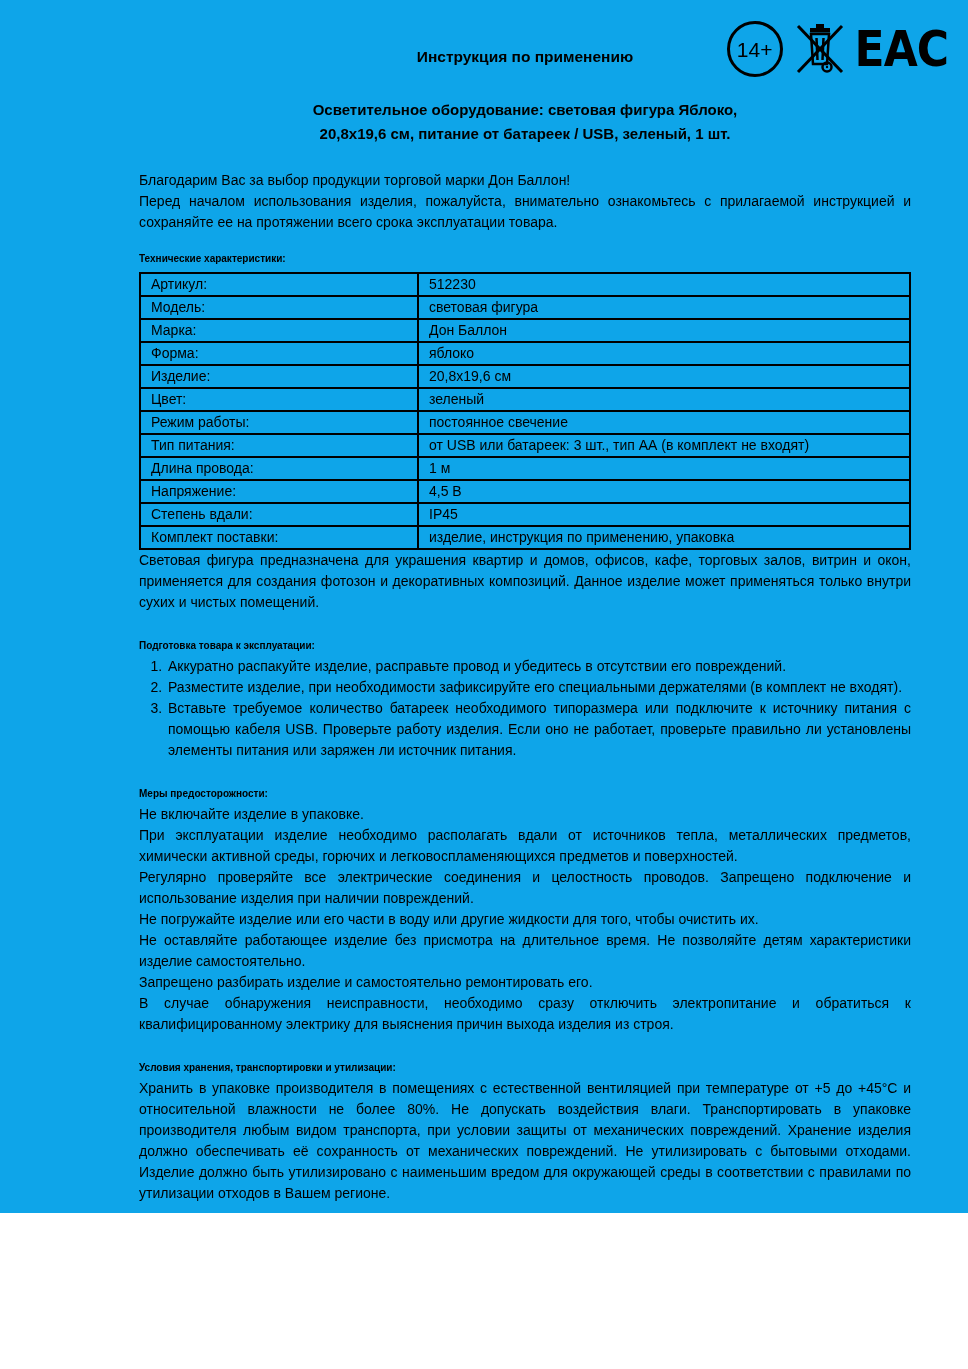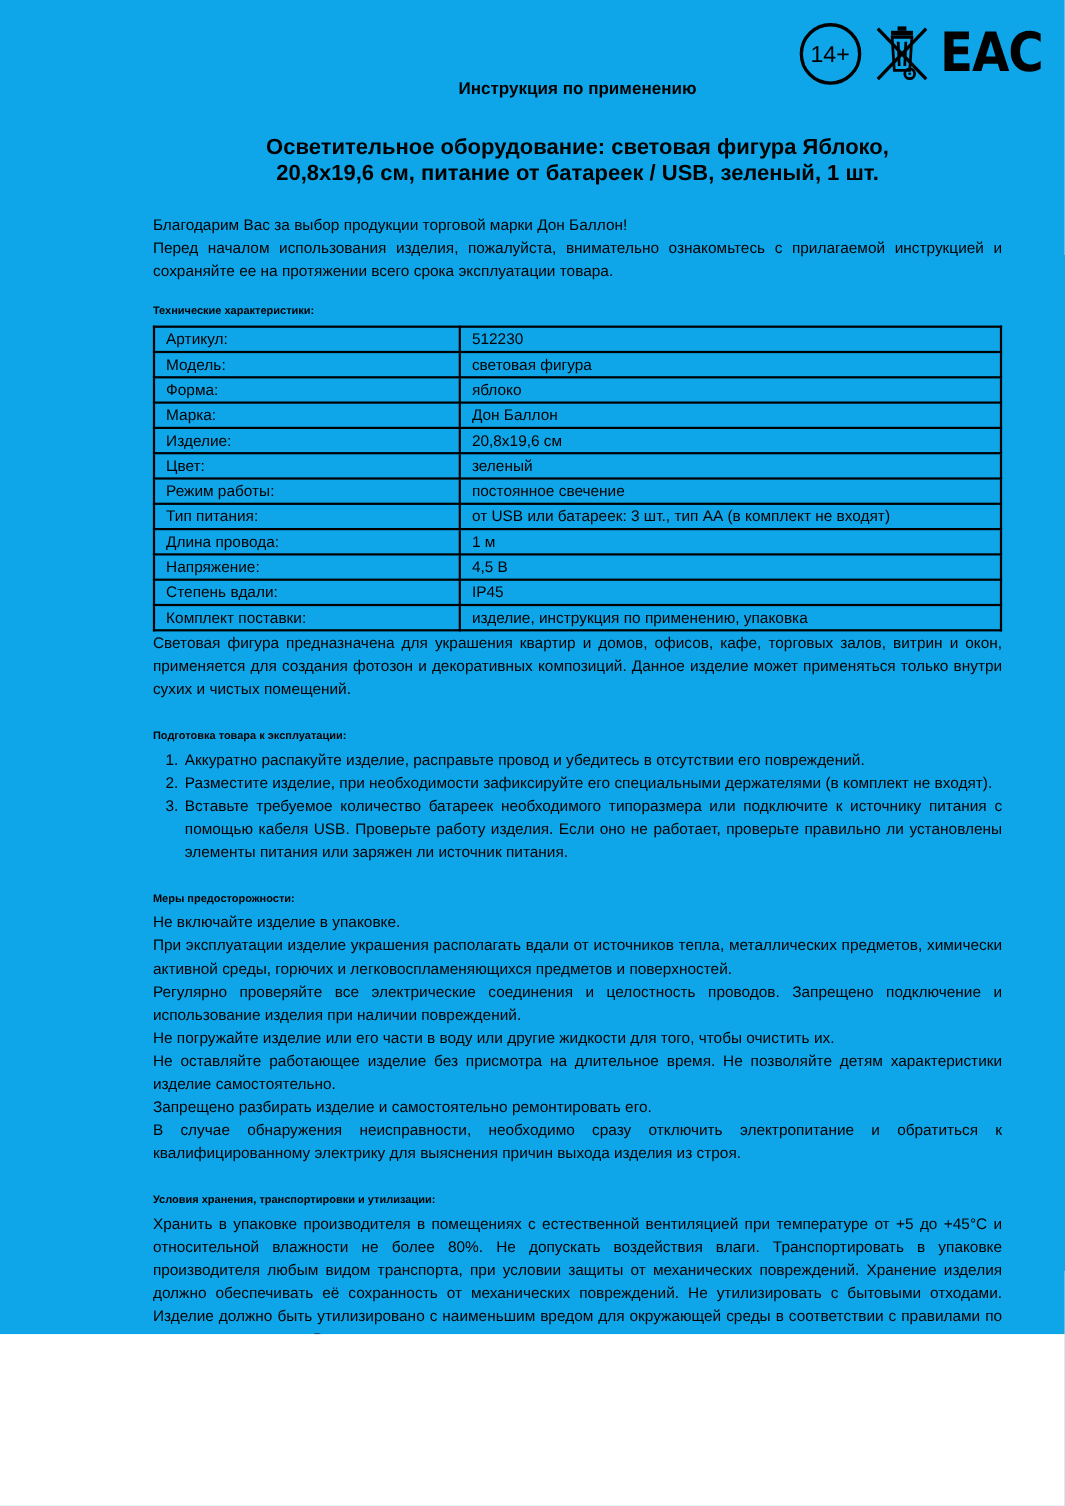--- a/index.html
+++ b/index.html
@@ -48,30 +48,30 @@
     font-family: "DejaVu Sans", sans-serif;
     font-weight: bold;
     font-size: 44px;
     letter-spacing: -1px;
     transform: scaleY(1.12);
     line-height: 1;
   }
 
   .doc-title {
     margin: 0;
-    padding-top: 72px;
+    padding-top: 48px;
     text-align: center;
     font-size: 15.5px;
     font-weight: bold;
     line-height: 18px;
   }
   .product-title {
     margin: 32px 0 0 0;
     text-align: center;
-    font-size: 20px;
+    font-size: 15px;
     font-weight: bold;
     line-height: 24px;
   }
   p.body-par { margin: 0; text-align: justify; }
   .mt { margin-top: 21px; }
   .mt-s { margin-top: 14px; }
   .mt-l { margin-top: 22px; }
 
   .section-heading {
     margin: 22px 0 0 0;
@@ -155,26 +155,26 @@
       <tbody>
         <tr>
           <td class="label-col">Артикул:</td>
           <td>512230</td>
         </tr>
         <tr>
           <td class="label-col">Модель:</td>
           <td>световая фигура</td>
         </tr>
         <tr>
+          <td class="label-col">Марка:</td>
+          <td>Дон Баллон</td>
+        </tr>
+        <tr>
           <td class="label-col">Форма:</td>
           <td>яблоко</td>
-        </tr>
-        <tr>
-          <td class="label-col">Марка:</td>
-          <td>Дон Баллон</td>
         </tr>
         <tr>
           <td class="label-col">Изделие:</td>
           <td>20,8х19,6 см</td>
         </tr>
         <tr>
           <td class="label-col">Цвет:</td>
           <td>зеленый</td>
         </tr>
         <tr>
@@ -208,21 +208,21 @@
 
     <h3 class="section-heading">Подготовка товара к эксплуатации:</h3>
     <ol class="prep-list">
       <li>Аккуратно распакуйте изделие, расправьте провод и убедитесь в отсутствии его повреждений.</li>
       <li>Разместите изделие, при необходимости зафиксируйте его специальными держателями (в комплект не входят).</li>
       <li>Вставьте требуемое количество батареек необходимого типоразмера или подключите к источнику питания с помощью кабеля USB. Проверьте работу изделия. Если оно не работает, проверьте правильно ли установлены элементы питания или заряжен ли источник питания.</li>
     </ol>
 
     <h3 class="section-heading">Меры предосторожности:</h3>
     <p class="body-par">Не включайте изделие в упаковке.</p>
-    <p class="body-par">При эксплуатации изделие украшения располагать вдали от источников тепла, металлических предметов, химически активной среды, горючих и легковоспламеняющихся предметов и поверхностей.</p>
+    <p class="body-par">При эксплуатации изделие необходимо располагать вдали от источников тепла, металлических предметов, химически активной среды, горючих и легковоспламеняющихся предметов и поверхностей.</p>
     <p class="body-par">Регулярно проверяйте все электрические соединения и целостность проводов. Запрещено подключение и использование изделия при наличии повреждений.</p>
     <p class="body-par">Не погружайте изделие или его части в воду или другие жидкости для того, чтобы очистить их.</p>
     <p class="body-par">Не оставляйте работающее изделие без присмотра на длительное время. Не позволяйте детям характеристики изделие самостоятельно.</p>
     <p class="body-par">Запрещено разбирать изделие и самостоятельно ремонтировать его.</p>
     <p class="body-par">В случае обнаружения неисправности, необходимо сразу отключить электропитание и обратиться к квалифицированному электрику для выяснения причин выхода изделия из строя.</p>
 
     <h3 class="section-heading">Условия хранения, транспортировки и утилизации:</h3>
     <p class="body-par">Хранить в упаковке производителя в помещениях с естественной вентиляцией при температуре от +5 до +45°С и относительной влажности не более 80%. Не допускать воздействия влаги. Транспортировать в упаковке производителя любым видом транспорта, при условии защиты от механических повреждений. Хранение изделия должно обеспечивать её сохранность от механических повреждений. Не утилизировать с бытовыми отходами. Изделие должно быть утилизировано с наименьшим вредом для окружающей среды в соответствии с правилами по утилизации отходов в Вашем регионе.</p>
 
   </div>

